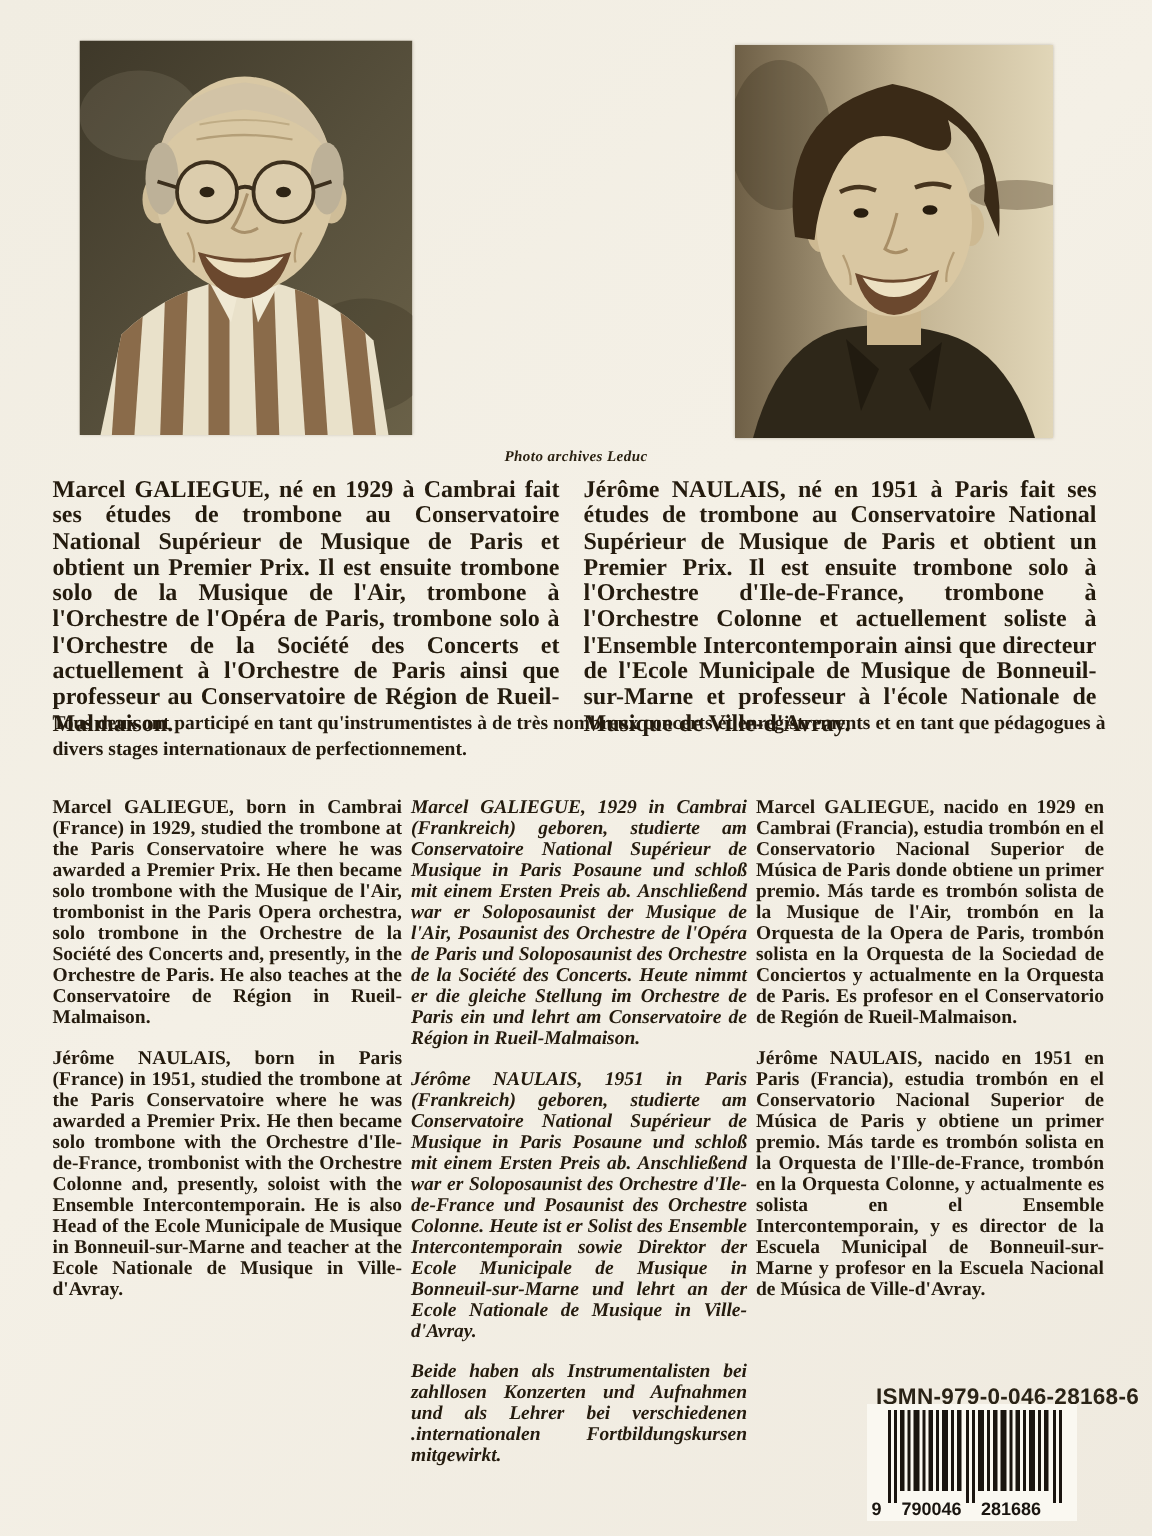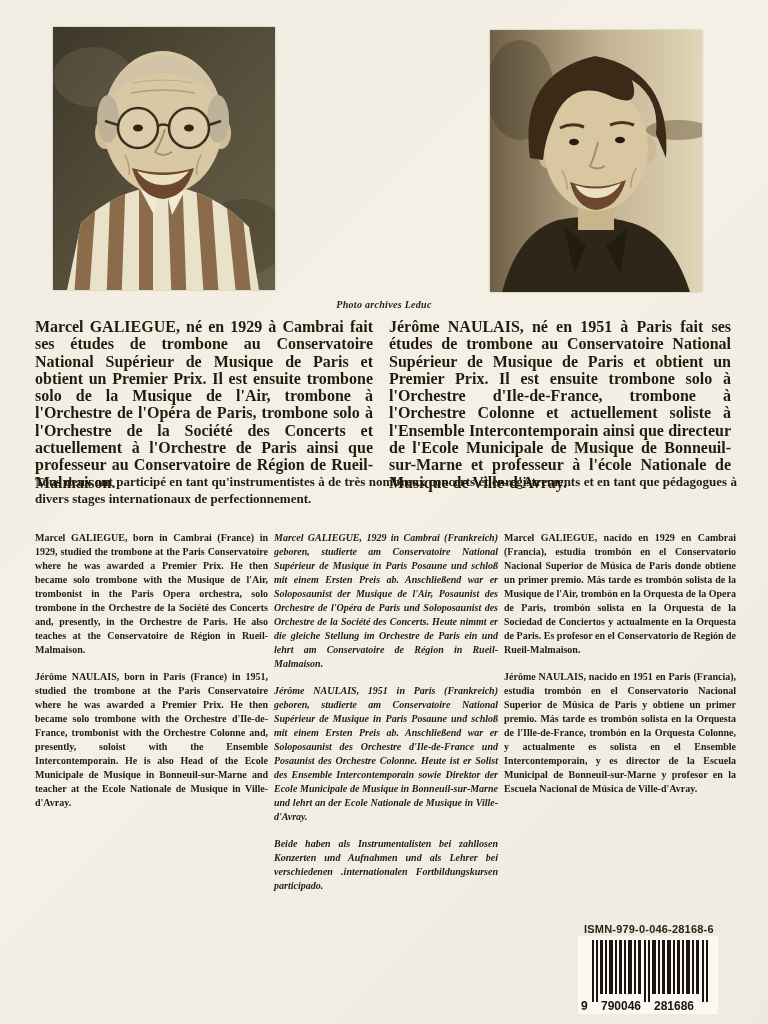--- a/index.html
+++ b/index.html
@@ -14,25 +14,25 @@
     position:absolute;top:299px;left:0;width:768px;text-align:center;
     font-size:10px;font-style:italic;font-weight:bold;letter-spacing:.3px;color:#2a2112;
   }
   .fr-col{position:absolute;top:318px;text-align:justify;font-size:16px;line-height:17.3px;font-weight:bold;}
   .fr-col.left{left:35px;width:338px;}
   .fr-col.right{left:389px;width:342px;}
   .fr-both{position:absolute;left:35px;top:473px;width:702px;text-align:justify;
     font-size:13px;line-height:17.2px;font-weight:bold;}
   .bios{position:absolute;left:35px;top:531px;width:702px;display:grid;
     grid-template-columns:233px 224px 232px;column-gap:6px;}
-  .bio-col{font-size:10px;line-height:14px;text-align:justify;font-weight:bold;}
+  .bio-col{font-size:13px;line-height:14px;text-align:justify;font-weight:bold;}
   .bio-col p{margin:0 0 13px 0;}
   .bio-col.german{font-style:italic;}
   .ismn{position:absolute;top:923px;left:584px;width:130px;text-align:left;
-    font-family:"Liberation Sans", sans-serif;font-size:11px;font-weight:bold;
+    font-family:"Liberation Sans", sans-serif;font-size:15px;font-weight:bold;
     letter-spacing:.2px;color:#2a2316;white-space:nowrap;}
   .barcode{position:absolute;top:936px;left:578px;width:140px;background:#faf8f1;
     padding:2px 0 0 0;}
   .barcode svg{display:block;}
 </style>
 </head>
 <body>
 
 <div class="page">
 
@@ -121,21 +121,21 @@
   <div class="fr-both">Tous deux ont participé en tant qu'instrumentistes à de très nombreux concerts et enregistrements et en tant que pédagogues à divers stages internationaux de perfectionnement.</div>
 
   <div class="bios">
     <div class="bio-col english">
       <p>Marcel GALIEGUE, born in Cambrai (France) in 1929, studied the trombone at the Paris Conservatoire where he was awarded a Premier Prix.  He then became solo trombone with the Musique de l'Air, trombonist in the Paris Opera orchestra, solo trombone in the Orchestre de la Société des Concerts and, presently, in the Orchestre de Paris.  He also teaches at the Conservatoire de Région in Rueil-Malmaison.</p>
       <p>Jérôme NAULAIS, born in Paris (France) in 1951, studied the trombone at the Paris Conservatoire where he was awarded a Premier Prix.  He then became solo trombone with the Orchestre d'Ile-de-France, trombonist with the Orchestre Colonne and, presently, soloist with the Ensemble Intercontemporain.  He is also Head of the Ecole Municipale de Musique in Bonneuil-sur-Marne and teacher at the Ecole Nationale de Musique in Ville-d'Avray.</p>
     </div>
     <div class="bio-col german">
       <p>Marcel GALIEGUE, 1929 in Cambrai (Frankreich) geboren, studierte am Conservatoire National Supérieur de Musique in Paris Posaune und schloß mit einem Ersten Preis ab.  Anschließend war er Soloposaunist der Musique de l'Air, Posaunist des Orchestre de l'Opéra de Paris und Soloposaunist des Orchestre de la Société des Concerts. Heute nimmt er die gleiche Stellung im Orchestre de Paris ein und lehrt am Conservatoire de Région in Rueil-Malmaison.</p>
       <p>Jérôme NAULAIS, 1951 in Paris (Frankreich) geboren, studierte am Conservatoire National Supérieur de Musique in Paris Posaune und schloß mit einem Ersten Preis ab.  Anschließend war er Soloposaunist des Orchestre d'Ile-de-France und Posaunist des Orchestre Colonne.  Heute ist er Solist des Ensemble Intercontemporain sowie Direktor der Ecole Municipale de Musique in Bonneuil-sur-Marne und lehrt an der Ecole Nationale de Musique in Ville-d'Avray.</p>
-      <p>Beide haben als Instrumentalisten bei zahllosen Konzerten und Aufnahmen und als Lehrer bei verschiedenen .internationalen Fortbildungskursen participado.</p>
+      <p>Beide haben als Instrumentalisten bei zahllosen Konzerten und Aufnahmen und als Lehrer bei verschiedenen .internationalen Fortbildungskursen mitgewirkt.</p>
     </div>
     <div class="bio-col spanish">
       <p>Marcel GALIEGUE, nacido en 1929 en Cambrai (Francia), estudia trombón en el Conservatorio Nacional Superior de Música de Paris donde obtiene un primer premio.  Más tarde es trombón solista de la Musique de l'Air, trombón en la Orquesta de la Opera de Paris, trombón solista en la Orquesta de la Sociedad de Conciertos y actualmente en la Orquesta de Paris. Es profesor en el Conservatorio de Región de Rueil-Malmaison.</p>
       <p>Jérôme NAULAIS, nacido en 1951 en Paris (Francia), estudia trombón en el Conservatorio Nacional Superior de Música de Paris y obtiene un primer premio.  Más tarde es trombón solista en la Orquesta de l'Ille-de-France, trombón en la Orquesta Colonne, y actualmente es solista en el Ensemble Intercontemporain, y es director de la Escuela Municipal de Bonneuil-sur-Marne y profesor en la Escuela Nacional de Música de Ville-d'Avray.</p>
     </div>
   </div>
 
   <div class="ismn">ISMN-979-0-046-28168-6</div>
 
   <div class="barcode">

